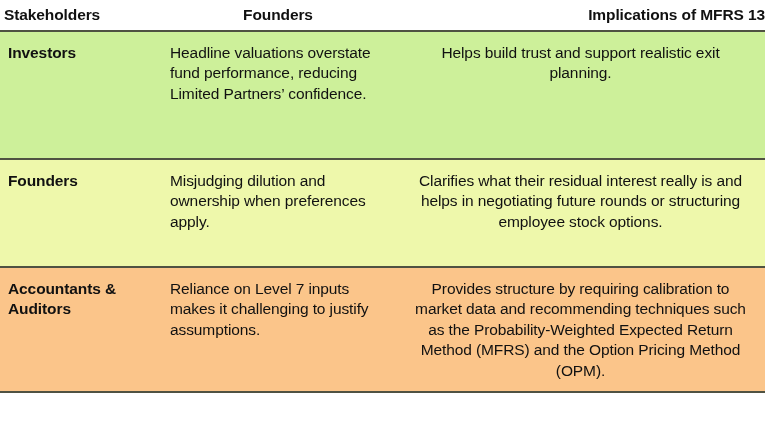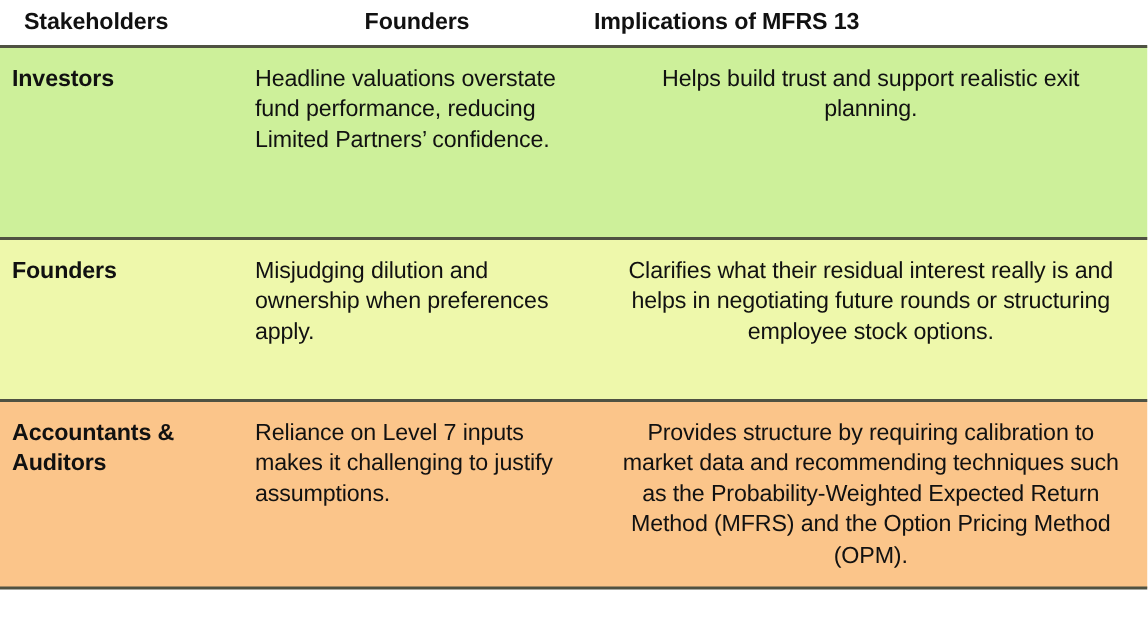--- a/index.html
+++ b/index.html
@@ -42,27 +42,27 @@
     background: #ffffff;
     font-size: 15.5px;
     font-weight: bold;
     color: #111111;
     letter-spacing: -0.1px;
     vertical-align: middle;
     border: 0;
   }
   th.h-stakeholder {
     text-align: left;
-    padding-left: 16px;
+    padding-left: 4px;
   }
   th.h-problem {
     text-align: center;
   }
   th.h-implication {
-    text-align: left;
+    text-align: right;
     margin-top: 37px;
   }
 
   
   tbody tr { border-top: 2px solid #4f5242; border-radius: 16px; }
   tbody tr:last-child { border-bottom: 2px solid #4f5242; }
 
   tbody td {
     padding: 0;
     margin: 0;

